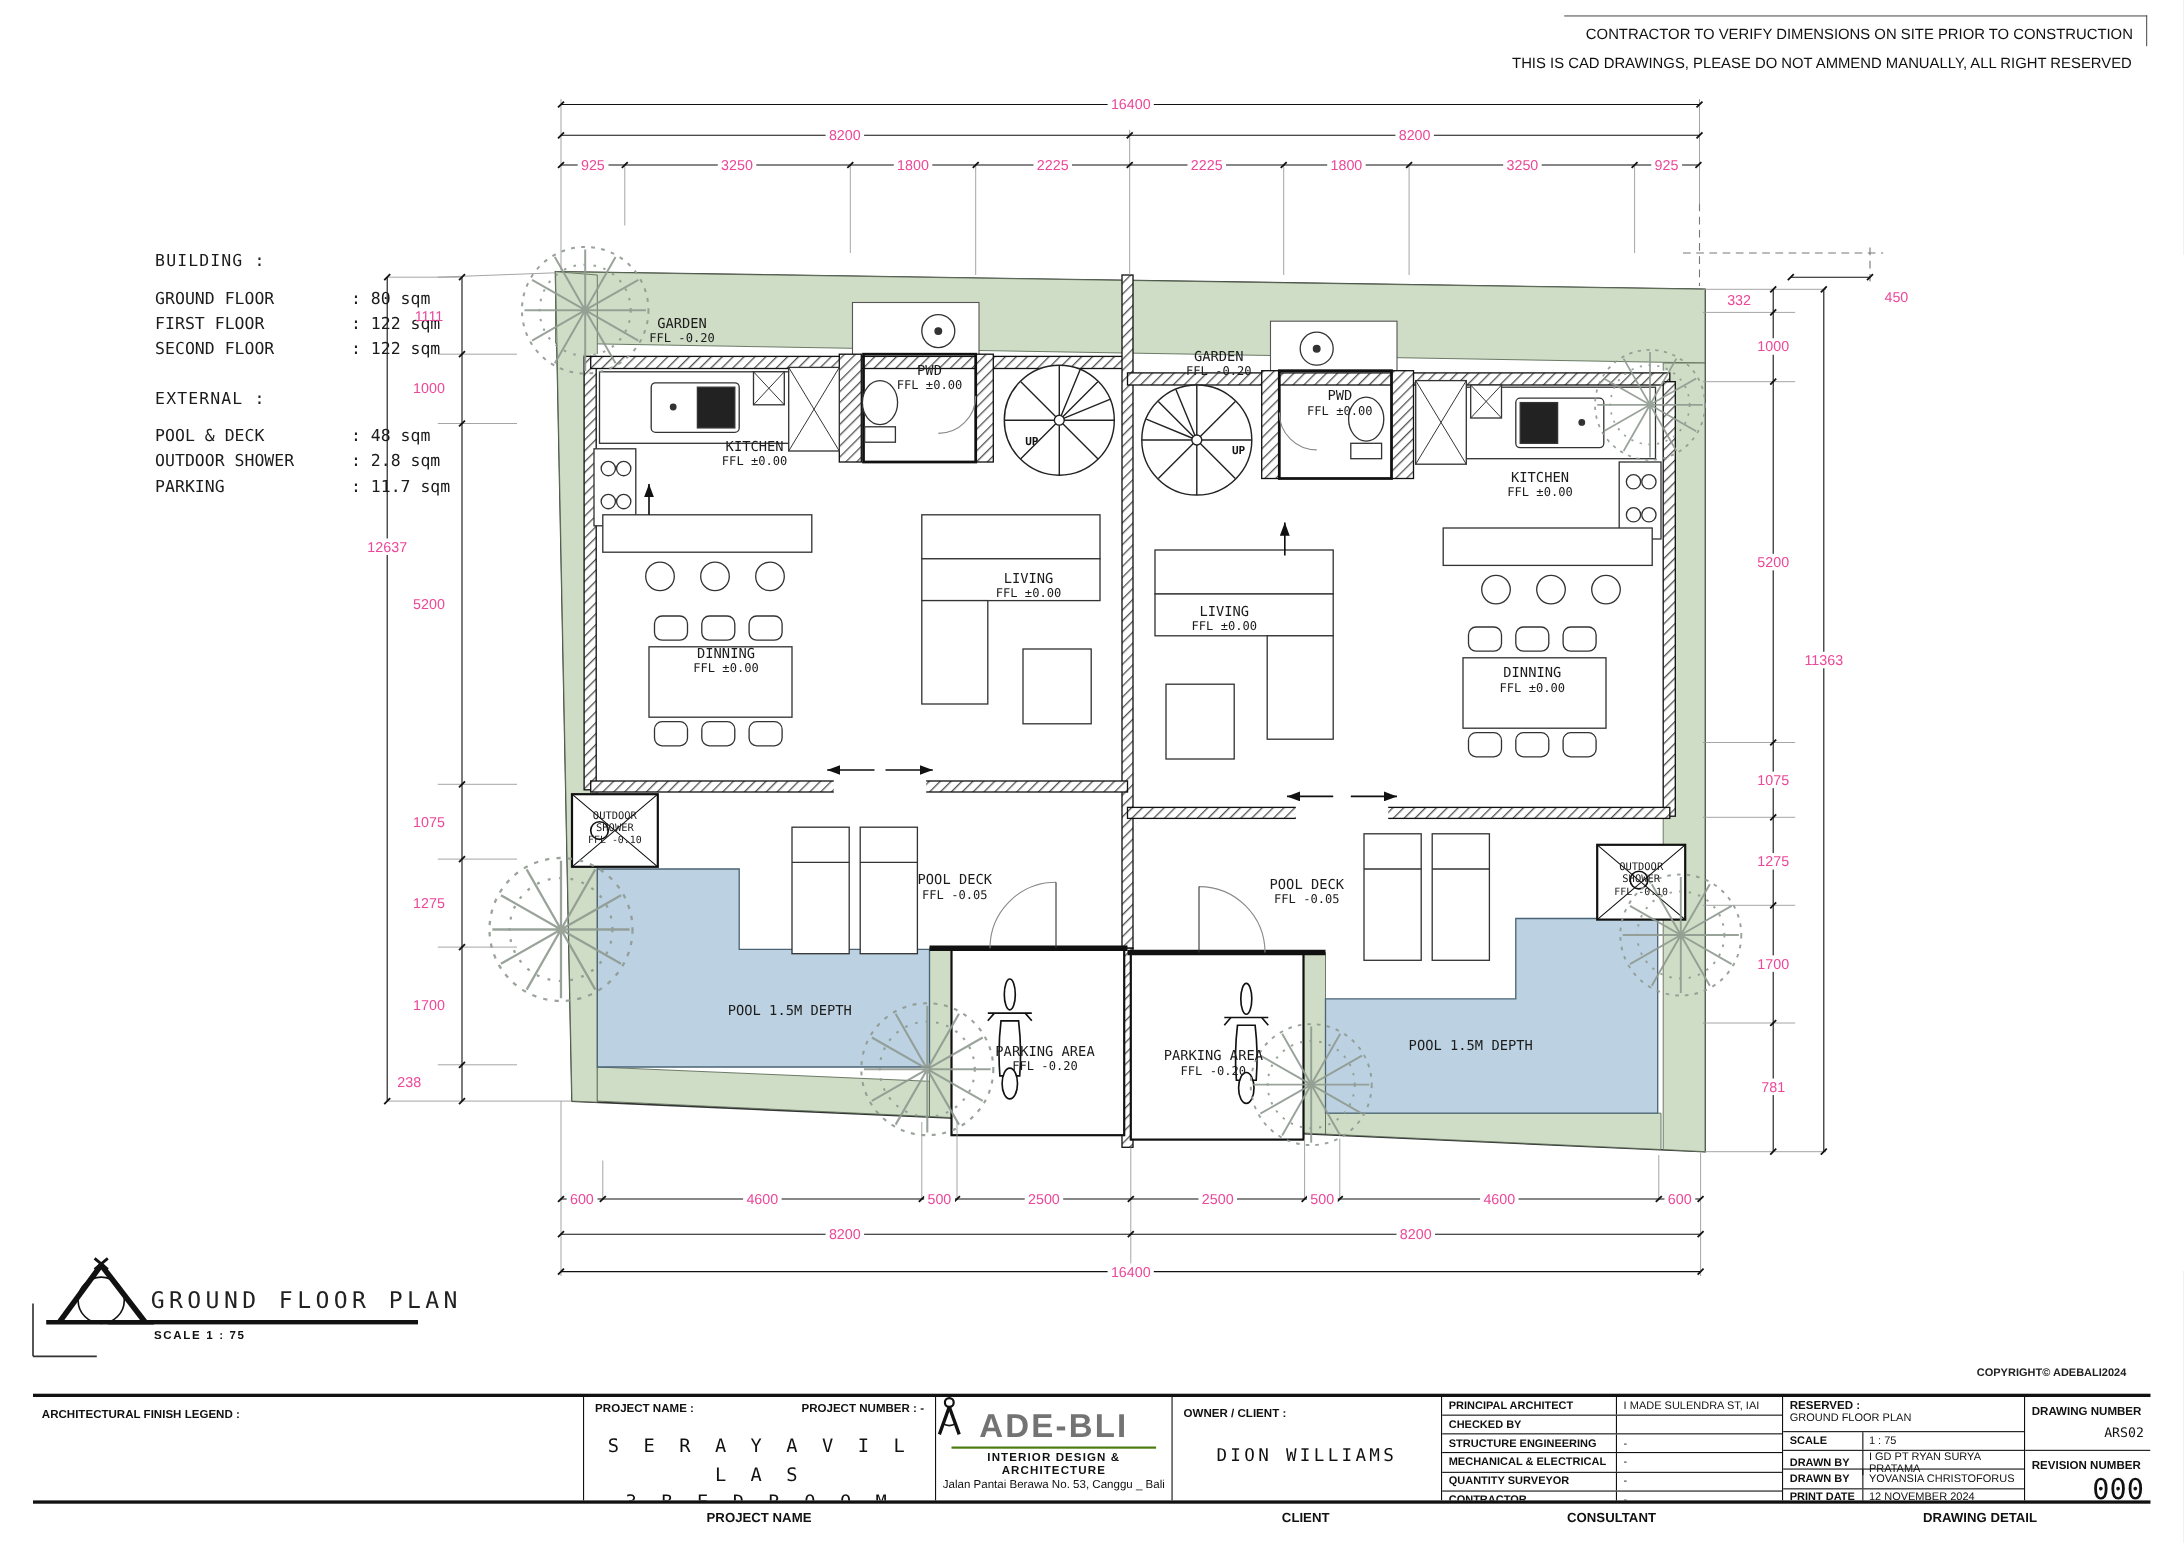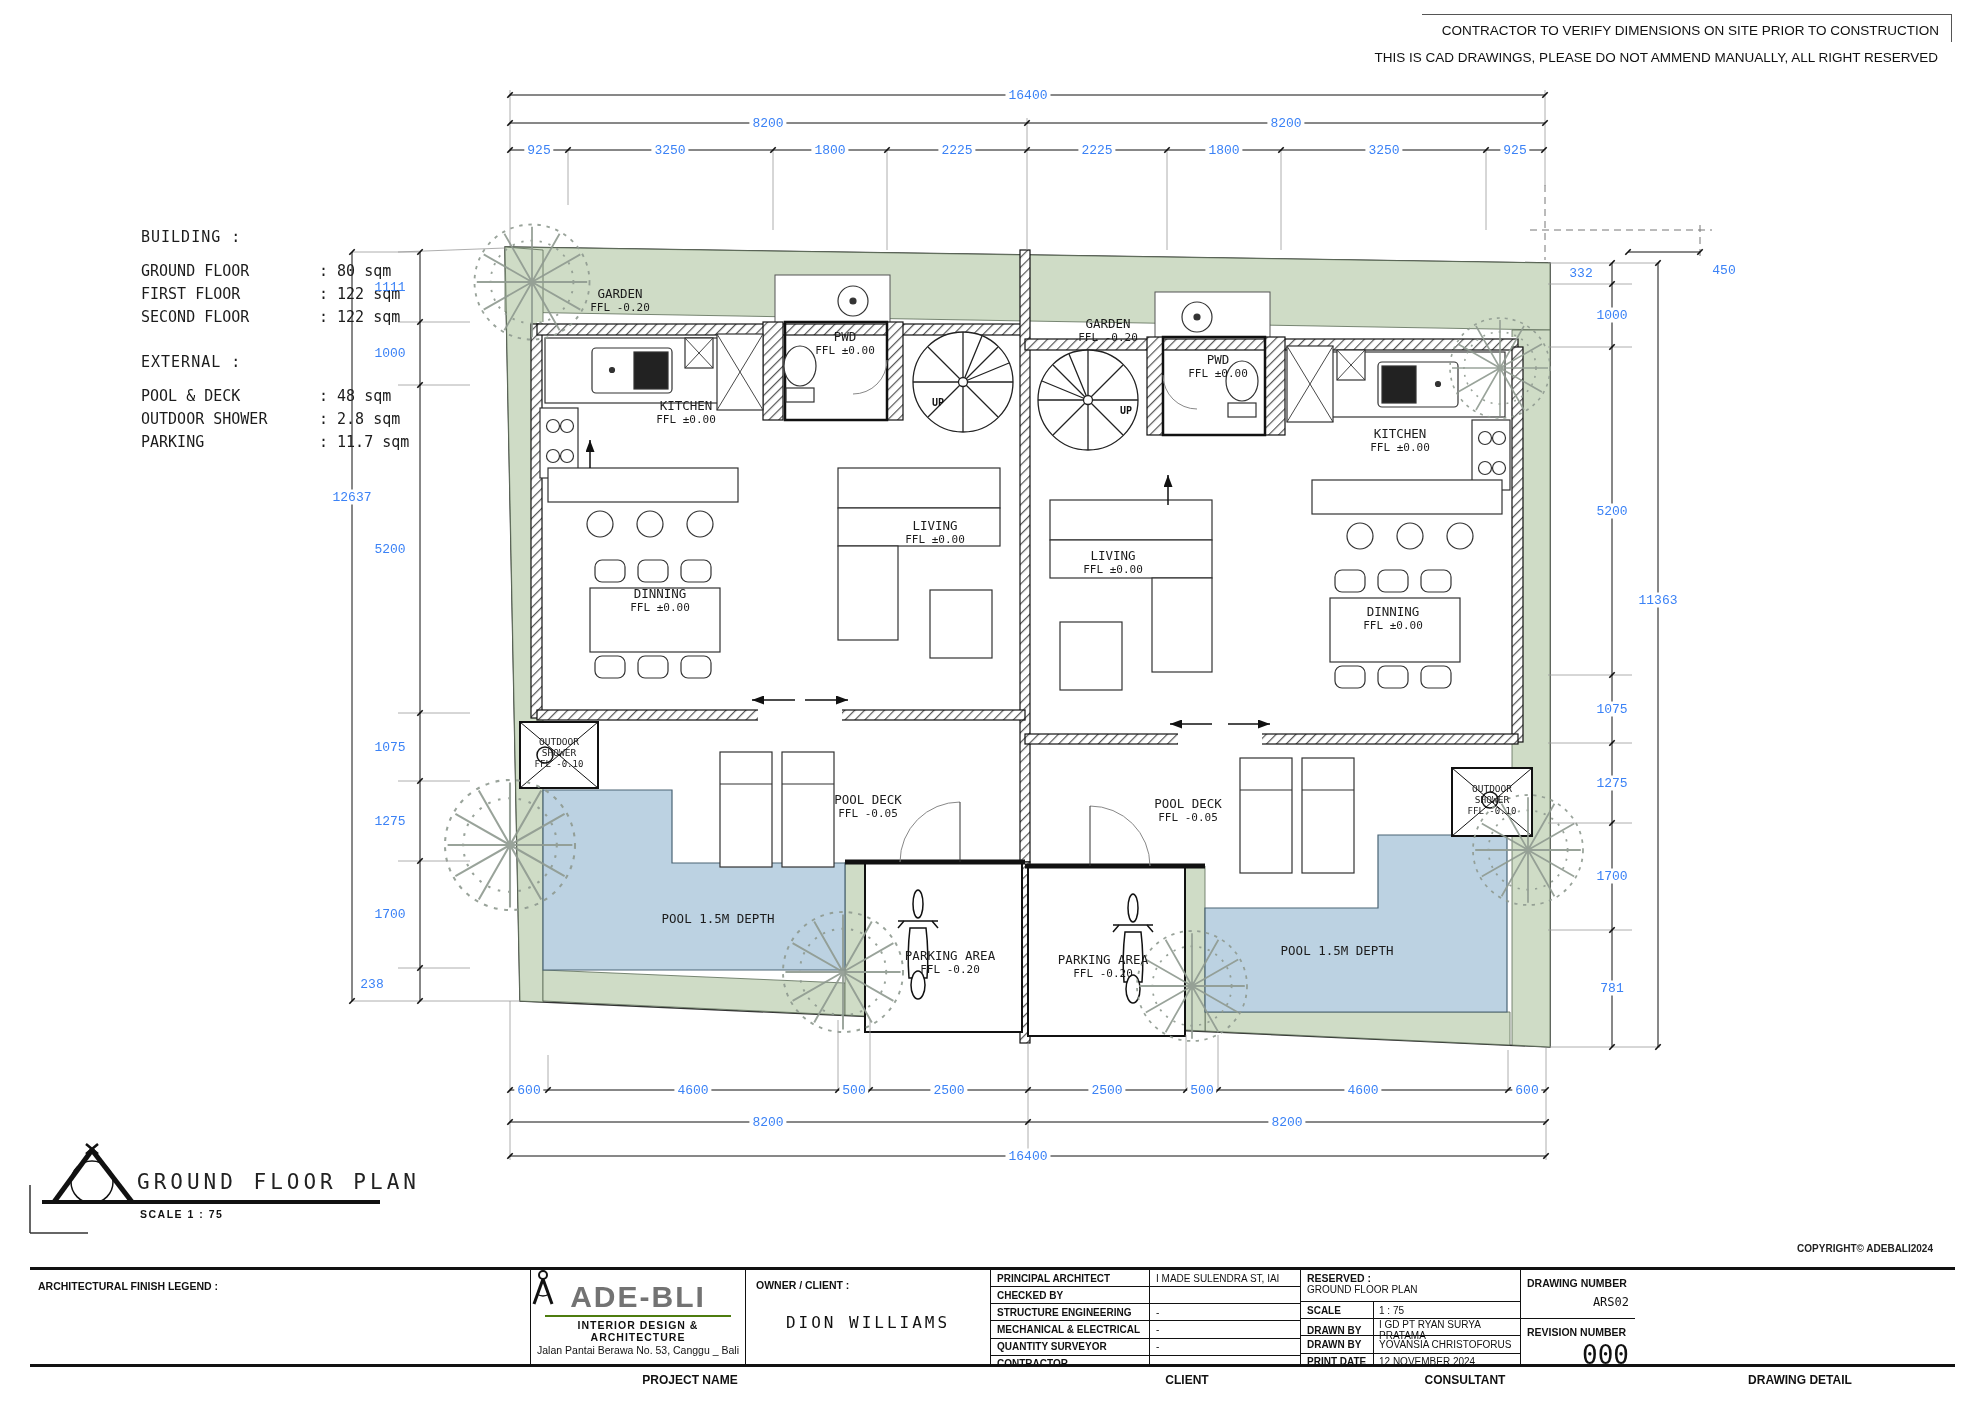--- a/index.html
+++ b/index.html
@@ -1,21 +1,21 @@
 <!DOCTYPE html>
 <html><head>
 <meta charset="utf-8">
 <style>
   html,body{margin:0;padding:0;background:#e8e8e8;}
   .page{position:relative;width:1985px;height:1403px;background:#fff;overflow:hidden;
         font-family:"Liberation Sans",sans-serif;color:#111;}
   svg{position:absolute;left:0;top:0;z-index:1;}
   .ovl{position:absolute;left:0;top:0;width:100%;height:100%;z-index:2;pointer-events:none;}
 
-  .dim{position:absolute;font-family:Liberation Mono, monospace;font-size:13px;color:#3b82f6;
+  .dim{position:absolute;font-family:Liberation Sans, sans-serif;font-size:13px;color:#ec4899;
        background:#fff;padding:0 3px;transform:translate(-50%,-50%);white-space:nowrap;}
   .dim.nobg{background:transparent;}
 
   .room{position:absolute;font-family:"DejaVu Sans Mono",monospace;color:#1c1c1c;text-align:center;
         transform:translate(-50%,-50%);line-height:1.2;white-space:nowrap;}
   .room .nm{display:block;font-size:12.5px;}
   .room .ffl{display:block;font-size:11px;}
   .room.tiny{white-space:normal;width:72px;}
   .room.tiny .nm{font-size:9.5px;}
   .room.tiny .ffl{font-size:9px;}
@@ -544,20 +544,30 @@
   <div class="title-scale">SCALE 1 : 75</div>
 
   <div class="copyright">COPYRIGHT© ADEBALI2024</div>
 </div>
 
 <div class="footer">
   <div class="f-main">
     <div class="f-cell c-legend">
       <span class="small-hd">ARCHITECTURAL FINISH LEGEND :</span>
     </div>
+    <div class="f-cell c-project">
+      <div class="proj-hd">
+        <span class="small-hd">PROJECT NAME :</span>
+        <span class="small-hd">PROJECT NUMBER : -</span>
+      </div>
+      <div class="proj-name">
+        <div>S E R A Y A   V I L L A S</div>
+        <div>3   B E D R O O M</div>
+      </div>
+    </div>
     <div class="f-cell c-logo">
       <div class="logo-word">
         <span>ADE-B</span>
         <svg width="24" height="36" viewBox="0 0 24 36">
           <circle cx="12" cy="5" r="4" fill="none" stroke="#111" stroke-width="2"></circle>
           <line x1="12" y1="9" x2="3" y2="34" stroke="#111" stroke-width="3"></line>
           <line x1="12" y1="9" x2="21" y2="34" stroke="#111" stroke-width="3"></line>
           <path d="M6 24 Q12 28 18 24" fill="none" stroke="#111" stroke-width="1.5"></path>
         </svg>
         <span>LI</span>

